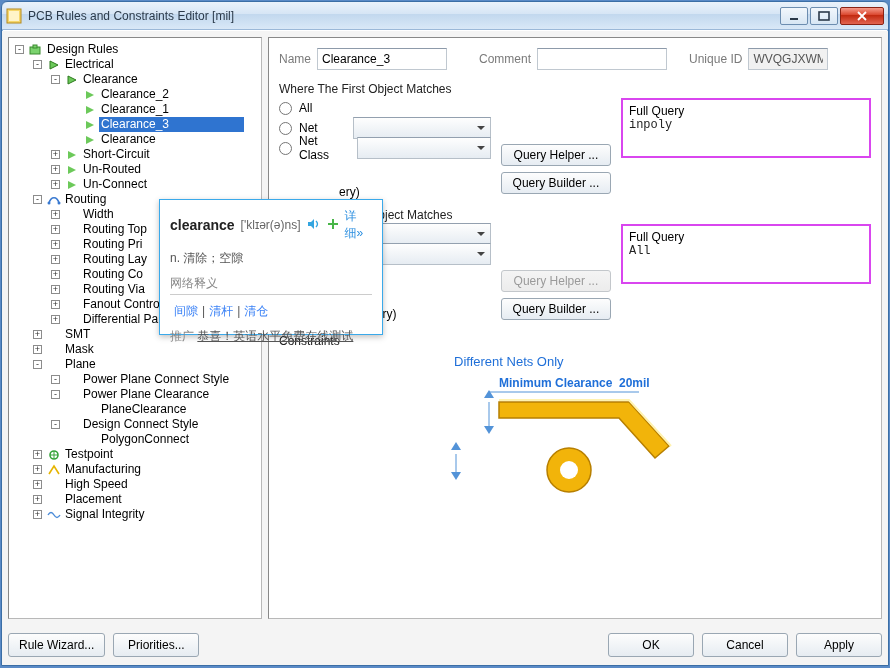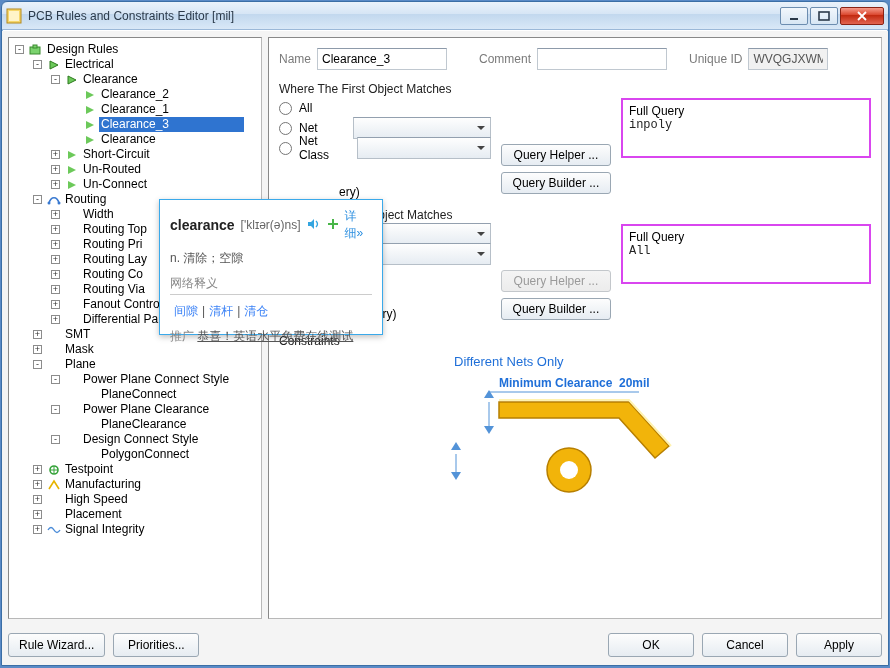--- a/index.html
+++ b/index.html
@@ -280,29 +280,20 @@
                       <span class="nicon"></span>
                       <span class="label">Plane</span>
                     </div>
                   <ul>
                     <li>
                         <div class="row">
                           <span class="toggle">-</span>
                           <span class="nicon"></span>
                           <span class="label">Power Plane Connect Style</span>
                         </div>
-                      <ul>
-                          <li>
-                            <div class="row">
-                              <span class="toggle spacer"></span>
-                              <span class="nicon"></span>
-                              <span class="label">PlaneConnect</span>
-                            </div>
-                          </li>
-                        </ul>
                     </li>
                     <li>
                         <div class="row">
                           <span class="toggle">-</span>
                           <span class="nicon"></span>
                           <span class="label">Power Plane Clearance</span>
                         </div>
                       <ul>
                           <li>
                             <div class="row">

